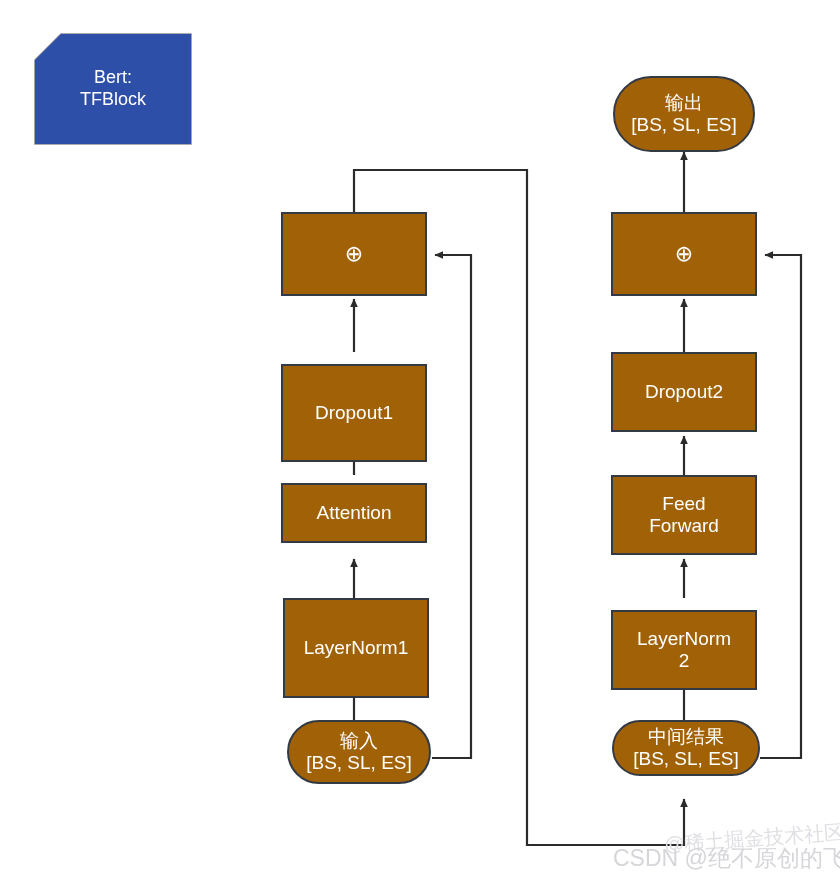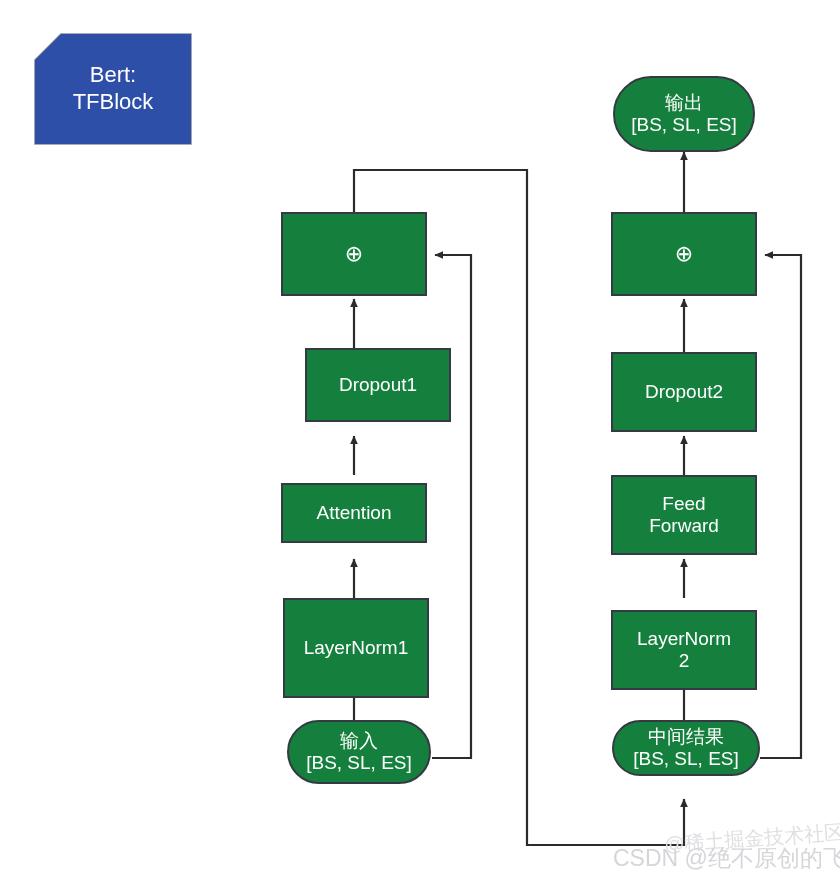--- a/index.html
+++ b/index.html
@@ -22,21 +22,21 @@
     position: absolute;
     left: 0;
     top: 0;
     width: 840px;
     height: 879px;
     pointer-events: none;
   }
   .node {
     position: absolute;
     box-sizing: border-box;
-    background: #15803d;
+    background: #a16207;
     border: 2px solid #343a44;
     color: #ffffff;
     display: flex;
     align-items: center;
     justify-content: center;
     text-align: center;
     line-height: 1.18;
     font-size: 19px;
     white-space: pre-line;
     z-index: 2;
@@ -50,21 +50,21 @@
   .title-node {
     position: absolute;
     box-sizing: border-box;
     background: #2e4fa8;
     color: #ffffff;
     display: flex;
     align-items: center;
     justify-content: center;
     text-align: center;
     line-height: 1.22;
-    font-size: 22px;
+    font-size: 18px;
     white-space: pre-line;
     z-index: 2;
     border: none;
     clip-path: polygon(26px 0, 100% 0, 100% 100%, 0 100%, 0 26px);
   }
   .title-outline {
     position: absolute;
     z-index: 1;
   }
   .watermark {
@@ -119,21 +119,21 @@
   </svg>
 
   <svg class="title-outline" style="left:34px; top:33px; width:158px; height:112px;" viewBox="0 0 158 112" xmlns="http://www.w3.org/2000/svg">
     <path d="M1,27 L27,1 L157,1 L157,111 L1,111 Z" fill="none" stroke="#8e8e96" stroke-width="1.6"></path>
   </svg>
   <div class="title-node" style="left:35px; top:34px; width:156px; height:110px;">Bert:
 TFBlock</div>
 
   <div class="node op" style="left:281px; top:212px; width:146px; height:84px;">⊕</div>
 
-  <div class="node" style="left:281px; top:348px; width:146px; height:74px;margin-left:24px;">Dropout1</div>
+  <div class="node" style="left:281px; top:364px; width:146px; height:98px;">Dropout1</div>
 
   <div class="node" style="left:281px; top:475px; width:146px; height:60px;margin-top:8px;">Attention</div>
 
   <div class="node" style="left:283px; top:598px; width:146px; height:100px;">LayerNorm1</div>
 
   <div class="node stadium" style="left:287px; top:720px; width:144px; height:64px;">输入
 [BS, SL, ES]</div>
 
   <div class="node stadium" style="left:613px; top:76px; width:142px; height:76px;">输出
 [BS, SL, ES]</div>

